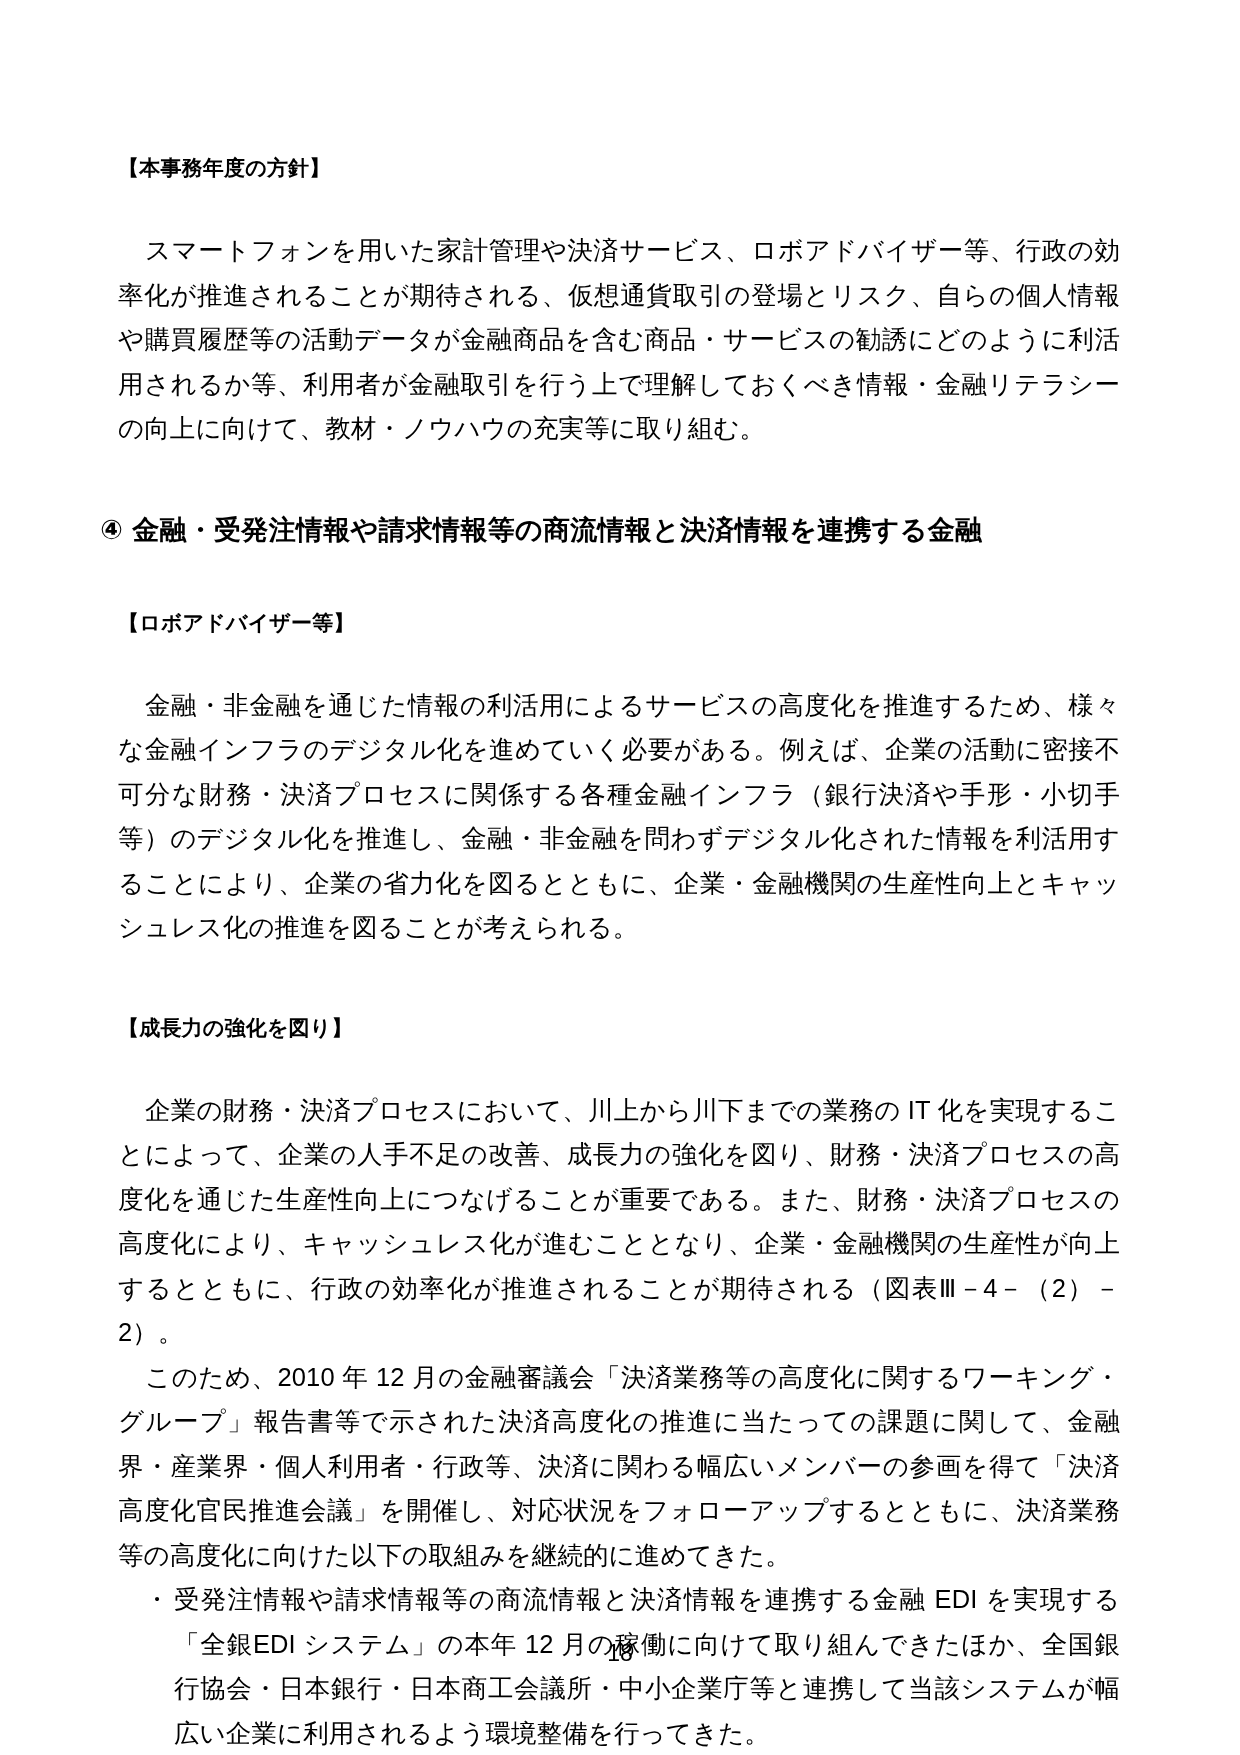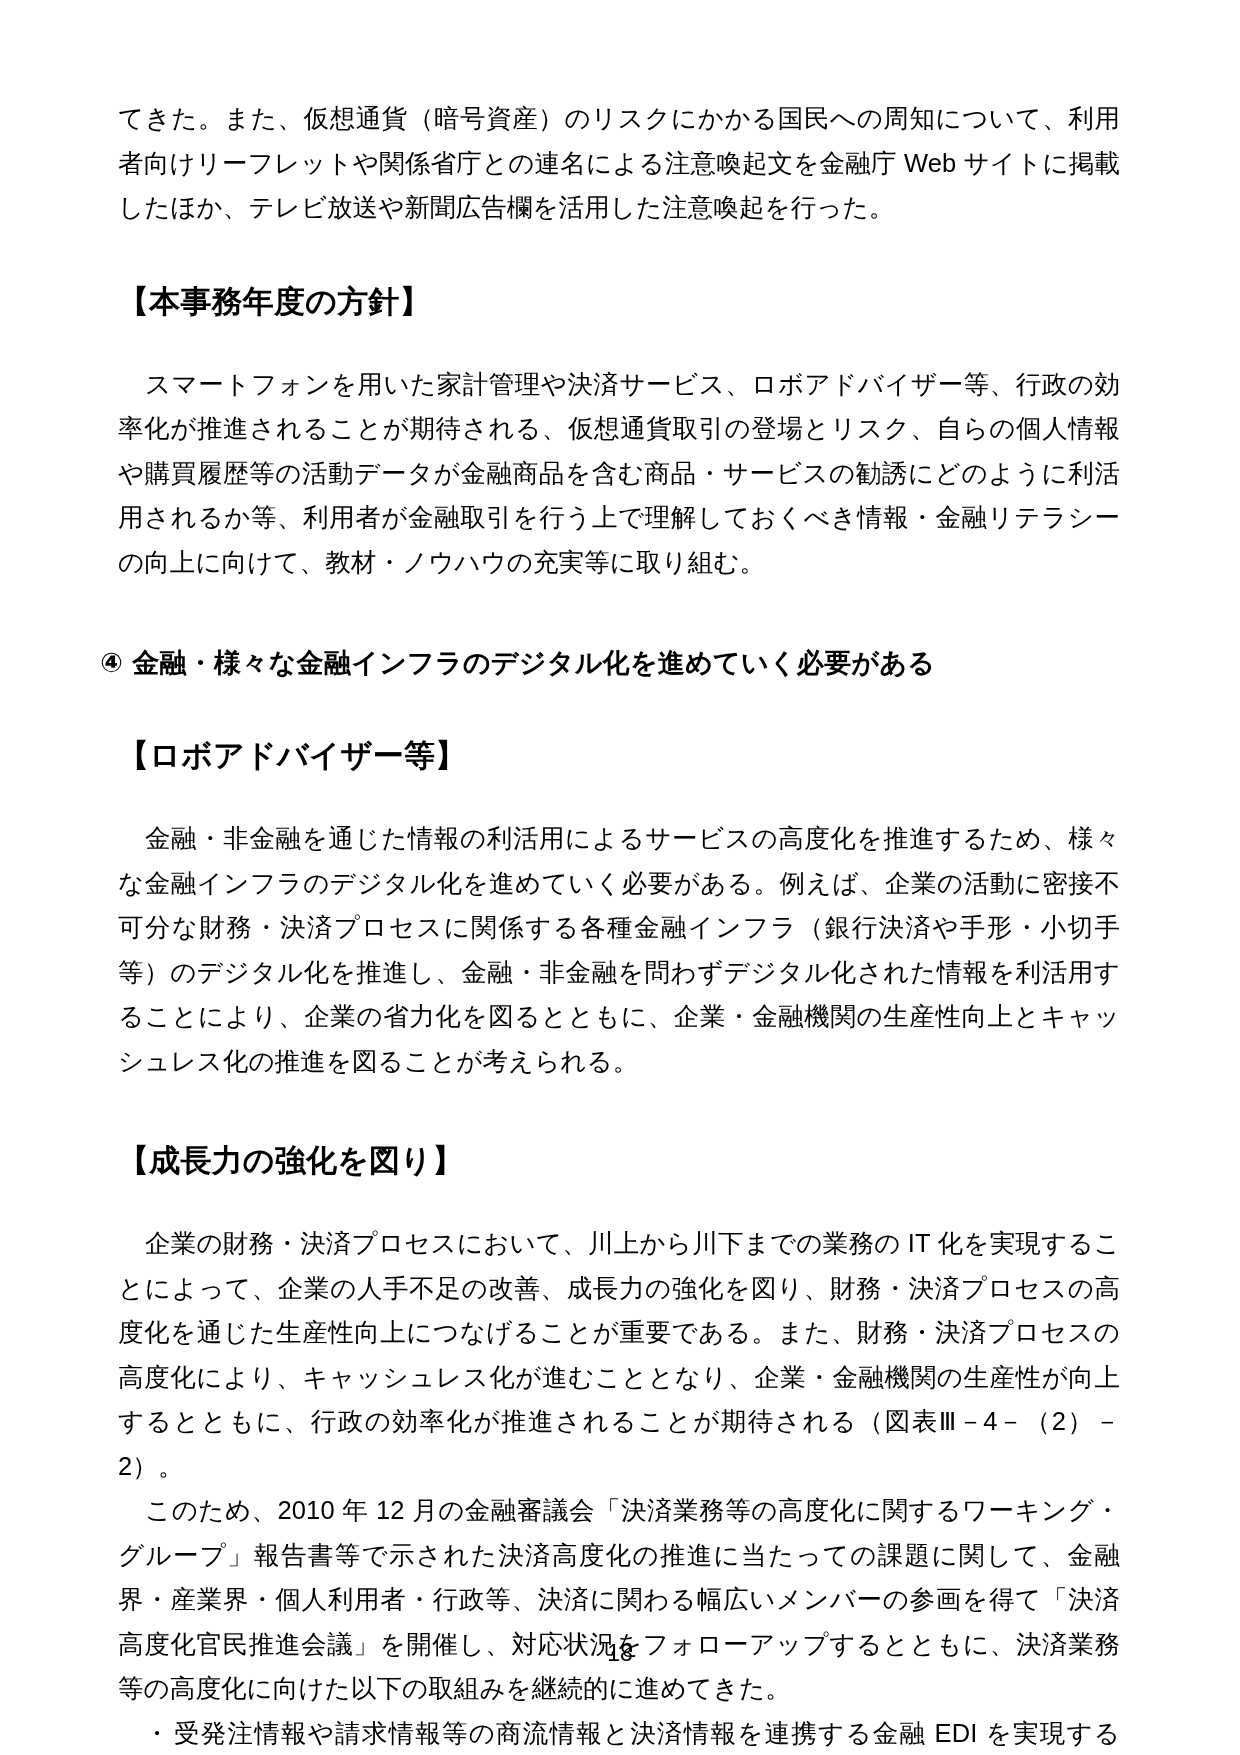--- a/index.html
+++ b/index.html
@@ -36,21 +36,21 @@
   }
   .para-noindent {
     margin: 0;
     text-indent: 0;
   }
   .gap-md { height: 40px; }
   .gap-lg { height: 52px; }
   .gap-xl { height: 58px; }
 
   .heading-bracket {
-    font-size: 31px;
+    font-size: 21px;
     line-height: 40px;
     font-weight: bold;
     margin: 0;
     letter-spacing: 0.2px;
   }
   .heading-numbered {
     font-size: 27px;
     line-height: 42px;
     font-weight: bold;
     margin: 0 0 0 -18px;
@@ -96,34 +96,33 @@
     font-size: 23px;
     line-height: 28px;
     font-weight: 500;
   }
 </style>
 </head>
 <body>
 
 <div class="page">
 
-  <p class="body-text para-noindent">てきた。また、仮想通貨（暗号資産）のリスクにかかる国民への周知について、利用者向けリーフレットや関係省庁との連名による注意喚起文を金融庁 Web サイトに掲載したほか、テレビ放送や新聞広告欄を活用した注意喚起を行った。</p>
 
   <div class="gap-lg"></div>
 
   <p class="heading-bracket">【本事務年度の方針】</p>
 
   <div class="gap-md"></div>
 
   <p class="body-text para">スマートフォンを用いた家計管理や決済サービス、ロボアドバイザー等、行政の効率化が推進されることが期待される、仮想通貨取引の登場とリスク、自らの個人情報や購買履歴等の活動データが金融商品を含む商品・サービスの勧誘にどのように利活用されるか等、利用者が金融取引を行う上で理解しておくべき情報・金融リテラシーの向上に向けて、教材・ノウハウの充実等に取り組む。</p>
 
   <div class="gap-xl"></div>
 
   <h2 class="heading-numbered">
-    <span class="marker">④</span><span>金融・様々な金融インフラのデジタル化を進めていく必要がある</span>
+    <span class="marker">④</span><span>金融・受発注情報や請求情報等の商流情報と決済情報を連携する金融</span>
   </h2>
 
   <div class="gap-lg"></div>
 
   <p class="heading-bracket">【ロボアドバイザー等】</p>
 
   <div class="gap-md"></div>
 
   <p class="body-text para">金融・非金融を通じた情報の利活用によるサービスの高度化を推進するため、様々な金融インフラのデジタル化を進めていく必要がある。例えば、企業の活動に密接不可分な財務・決済プロセスに関係する各種金融インフラ（銀行決済や手形・小切手等）のデジタル化を推進し、金融・非金融を問わずデジタル化された情報を利活用することにより、企業の省力化を図るとともに、企業・金融機関の生産性向上とキャッシュレス化の推進を図ることが考えられる。</p>
 

